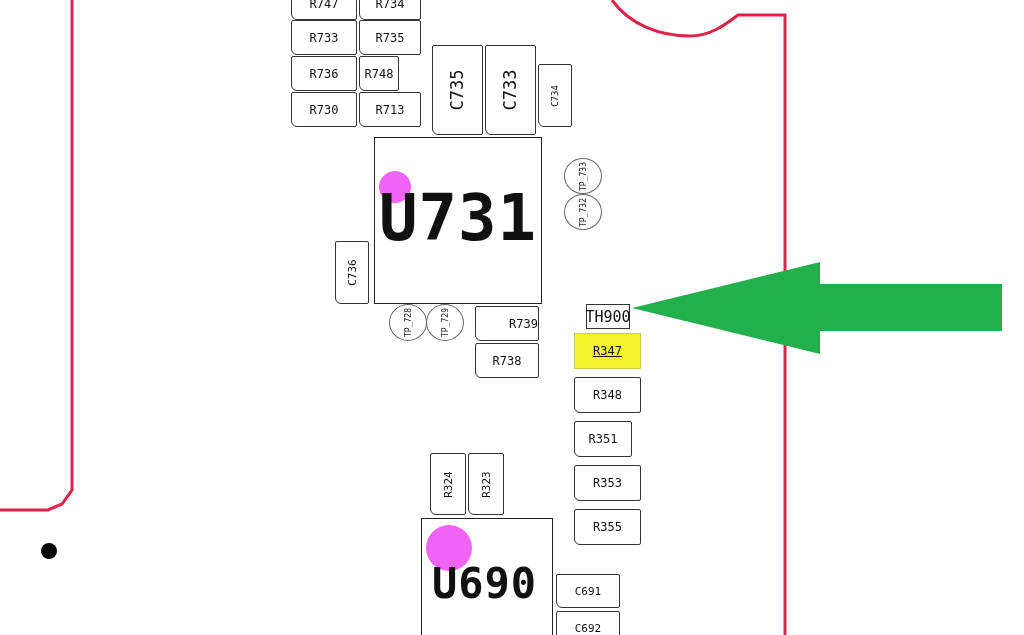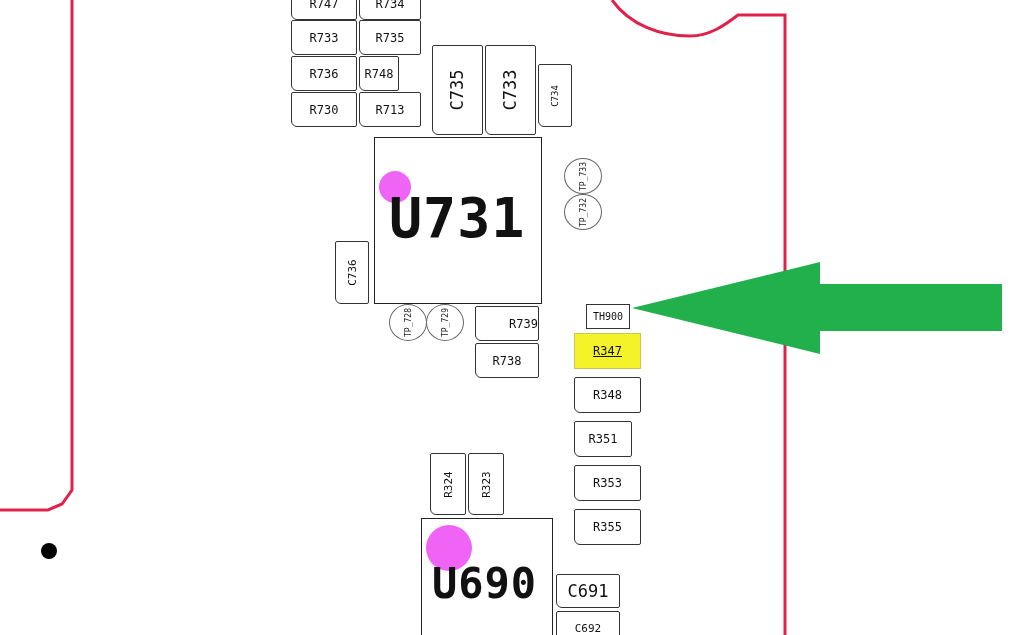--- a/index.html
+++ b/index.html
@@ -58,21 +58,21 @@
     </div>
   <div class="comp vert big" style="left:485px;top:45px;width:51px;height:90px;">
       <span>C733</span>
     </div>
   <div class="comp vert small" style="left:538px;top:64px;width:34px;height:63px;">
       <span>C734</span>
     </div>
 
   <div class="ic" style="left:374px;top:137px;width:168px;height:167px;">
     <div class="pin1" style="left:4px;top:33px;width:32px;height:32px;background:#f064f5;"></div>
-    <div class="lbl" style="left:14px;top:48px;font-size:55px;line-height:64px;">U731</div>
+    <div class="lbl" style="left:4px;top:48px;font-size:64px;line-height:64px;">U731</div>
   </div>
 
   <div class="comp vert" style="left:335px;top:241px;width:34px;height:63px;font-size:11px;">
       <span>C736</span>
     </div>
 
   <div class="tp" style="left:564px;top:158px;width:38px;height:36px;">
       <span>TP_733</span>
     </div>
   <div class="tp" style="left:564px;top:194px;width:38px;height:36px;">
@@ -86,21 +86,21 @@
       <span>TP_729</span>
     </div>
 
   <div class="comp" style="left:475px;top:306px;width:64px;height:35px;justify-content:flex-end;">
       <span>R739</span>
     </div>
   <div class="comp" style="left:475px;top:343px;width:64px;height:35px;">
       <span>R738</span>
     </div>
 
-  <div class="comp small" style="left:586px;top:304px;width:44px;height:25px;border-radius:0;font-size:10px;">
+  <div class="comp small" style="left:586px;top:304px;width:44px;height:25px;border-radius:0;font-size:15px;">
       <span>TH900</span>
     </div>
 
   <div class="comp hl" style="left:574px;top:333px;width:67px;height:36px;border-radius:0;text-decoration:underline;">
       <span>R347</span>
     </div>
 
   <div class="comp" style="left:574px;top:377px;width:67px;height:36px;">
       <span>R348</span>
     </div>
@@ -119,19 +119,19 @@
     </div>
   <div class="comp vert" style="left:468px;top:453px;width:36px;height:62px;font-size:11px;">
       <span>R323</span>
     </div>
 
   <div class="ic" style="left:421px;top:518px;width:132px;height:130px;">
     <div class="pin1" style="left:4px;top:6px;width:46px;height:46px;background:#f064f5;"></div>
     <div class="lbl" style="left:10px;top:40px;font-size:42px;line-height:50px;">U690</div>
   </div>
 
-  <div class="comp small" style="left:556px;top:574px;width:64px;height:34px;font-size:17px;">
+  <div class="comp small" style="left:556px;top:574px;width:64px;height:34px;font-size:11px;">
       <span>C691</span>
     </div>
   <div class="comp small" style="left:556px;top:611px;width:64px;height:34px;font-size:11px;">
       <span>C692</span>
     </div>
 </div>
 
 </body></html>

